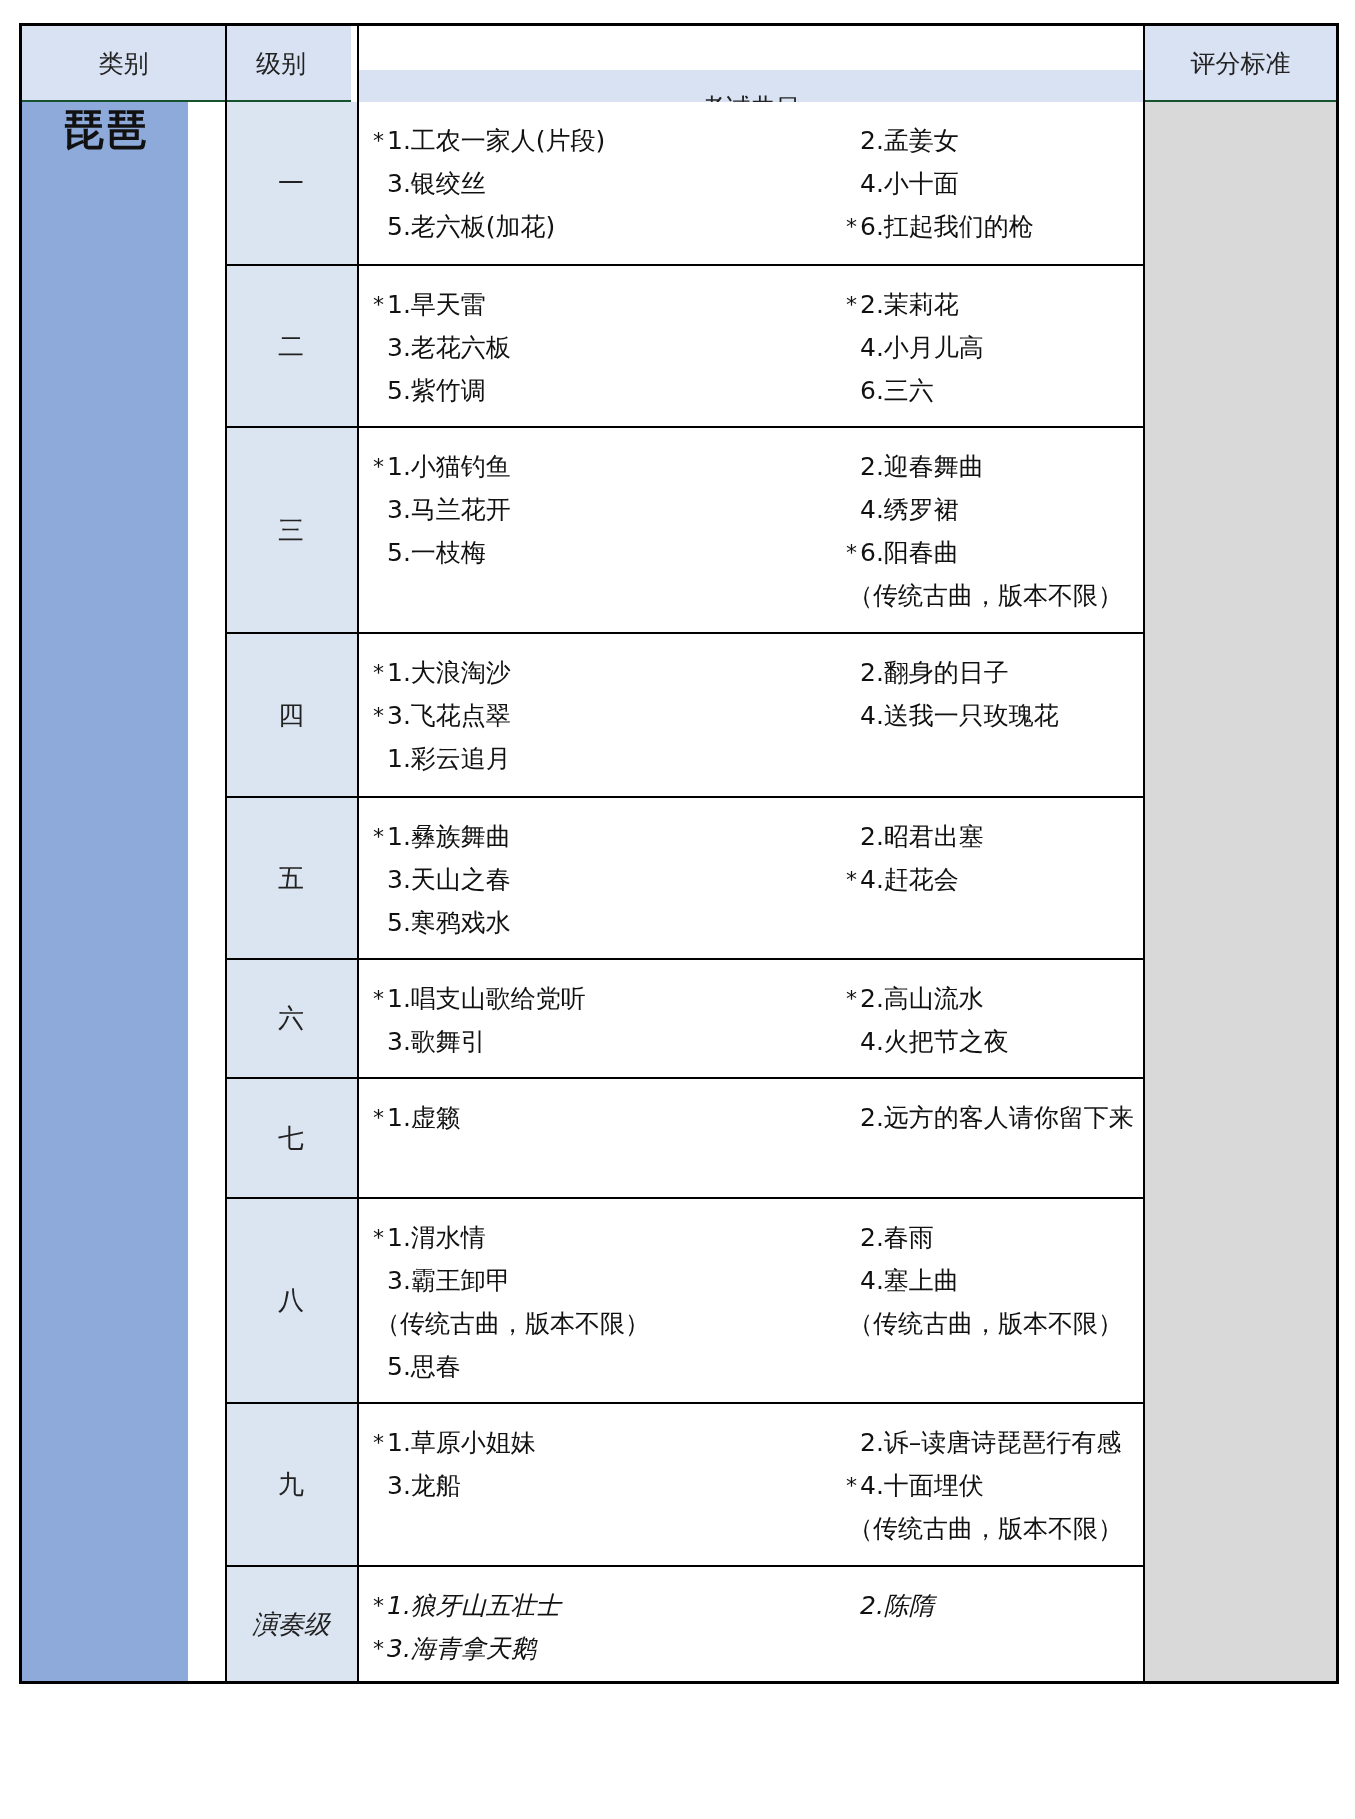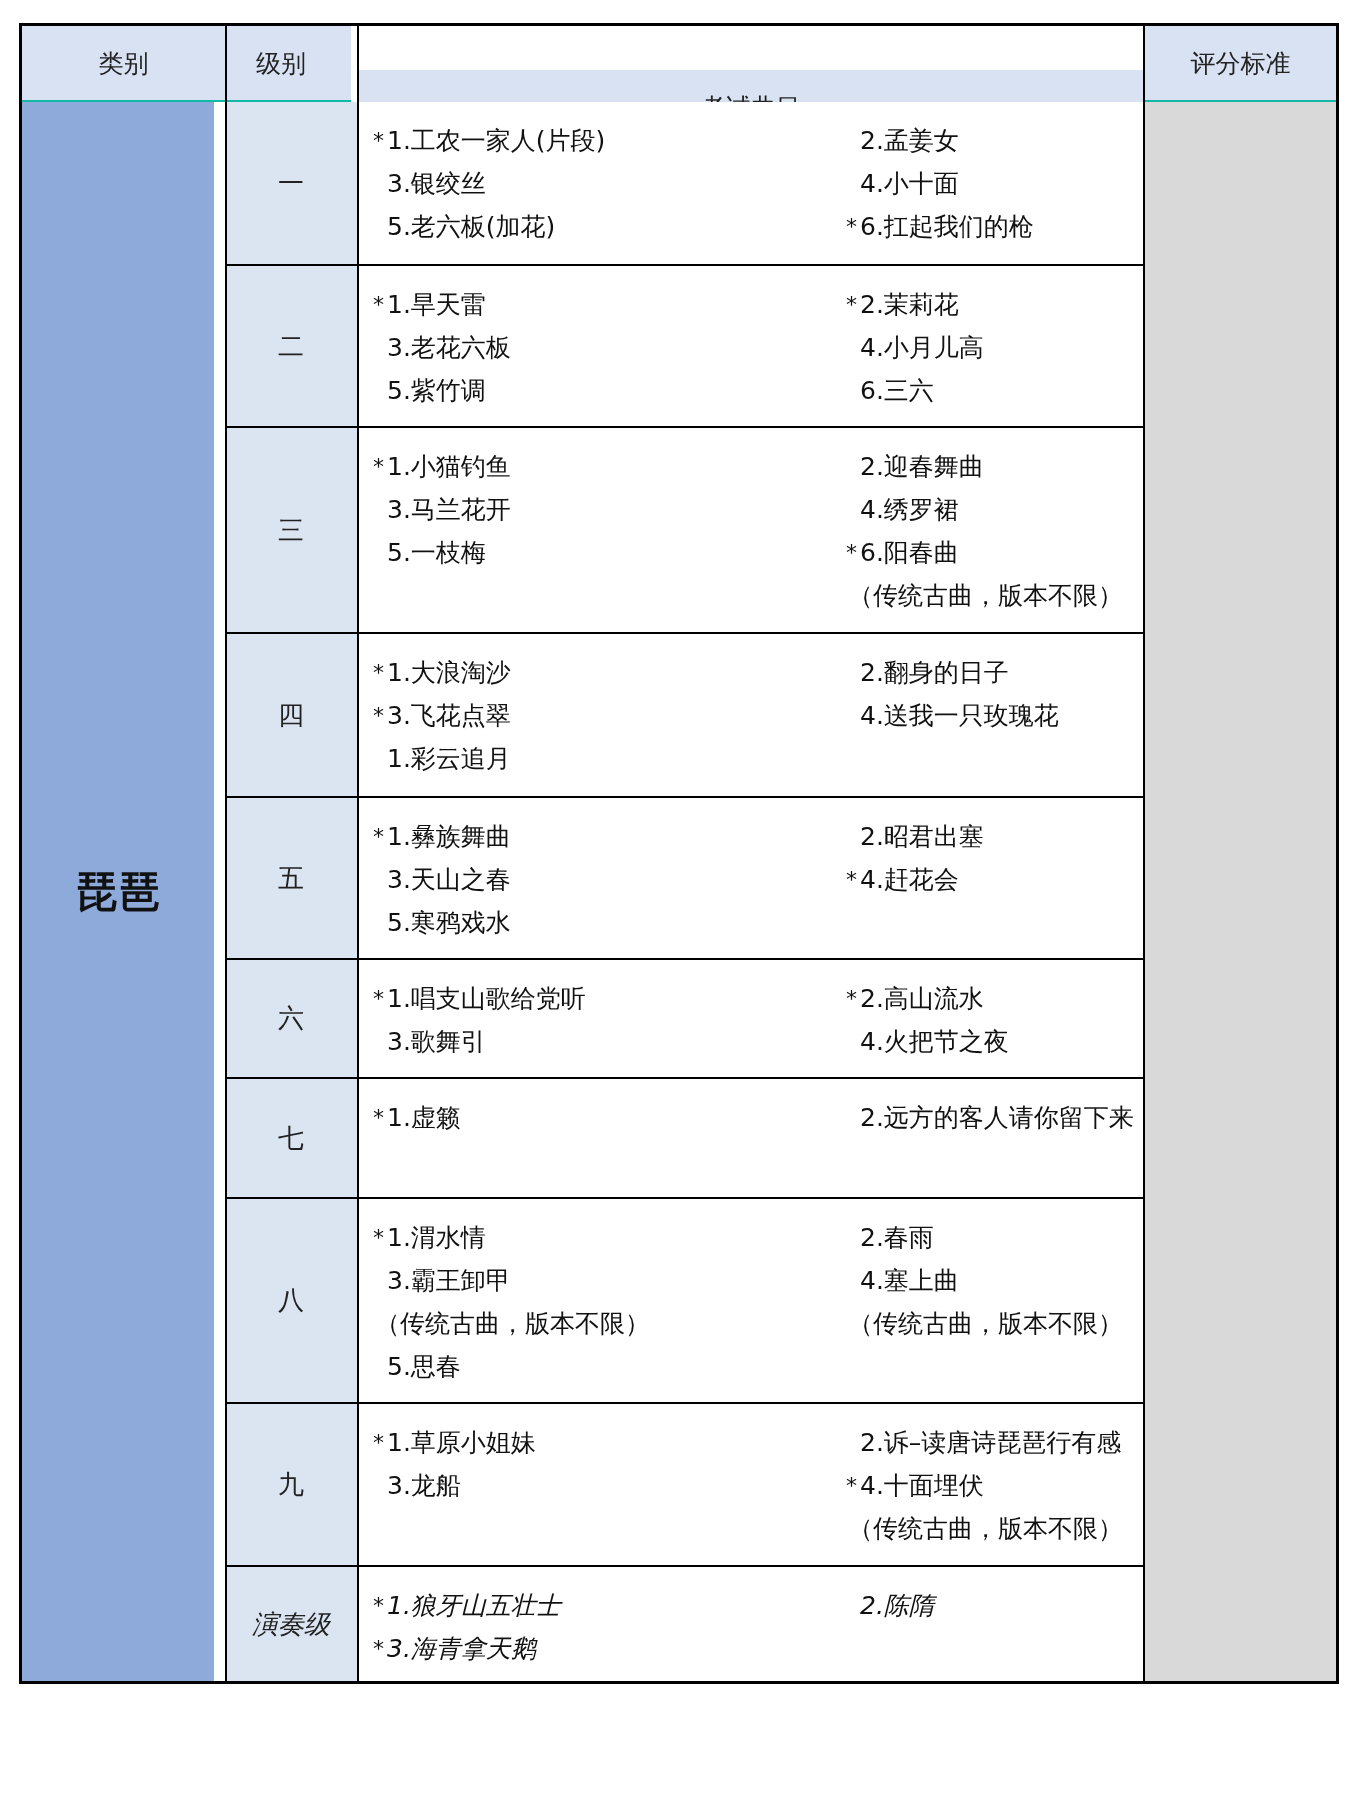--- a/index.html
+++ b/index.html
@@ -2,24 +2,24 @@
 <html><head>
 <meta charset="utf-8">
 <style>
   html, body { margin: 0; padding: 0; background: #ffffff; }
   body { width: 1355px; height: 1819px; position: relative; overflow: hidden;
          font-family: "DejaVu Sans", "Liberation Sans", sans-serif; color: #111; }
   .table { position: absolute; left: 19px; top: 23px; width: 1320px; height: 1661px;
            box-sizing: border-box; border: 3px solid #000; background: #fff; }
   .hdr { position: absolute; top: 0; height: 76px; background: #d9e2f3; box-sizing: border-box;
          display: flex; align-items: center; justify-content: center; font-size: 25px; color: #222;
-         border-bottom: 2px solid #14b8a6; }
+         border-bottom: 2px solid #14532d; }
   .vline { position: absolute; top: 0; bottom: 0; width: 2px; background: #000; }
-  .cat-cell { position: absolute; left: 0; top: 76px; width: 192px; bottom: 0; background: #8eaadb;
-              display: flex; align-items: center; justify-content: center; }
+  .cat-cell { position: absolute; left: 0; top: 76px; width: 166px; bottom: 0; background: #8eaadb;
+              display: flex; align-items: flex-start; justify-content: center; }
   .cat-label { font-size: 42px; font-weight: bold; color: #111; letter-spacing: 1px; }
   .eval-cell { position: absolute; left: 1121px; right: 0; top: 76px; bottom: 0; background: #d9d9d9; }
   .row { position: absolute; left: 203px; width: 918px; box-sizing: border-box; }
   .row.bordered { border-top: 2px solid #000; }
   .level { position: absolute; left: 0; top: 0; bottom: 0; width: 132px; background: #dbe5f2;
            display: flex; align-items: center; justify-content: center; font-size: 26px; color: #222; }
   .pieces { position: absolute; left: 134px; right: 0; top: 0; bottom: 0; background: #fff;
             padding-top: 17px; box-sizing: border-box; }
   .pline { display: flex; height: 43px; line-height: 43px; font-size: 25px; color: #111; white-space: nowrap; }
   .pcol { position: relative; }

